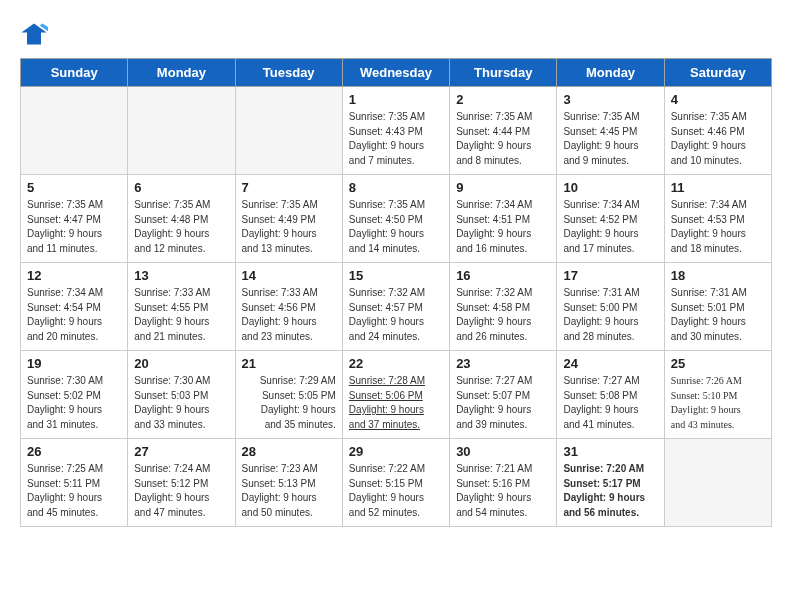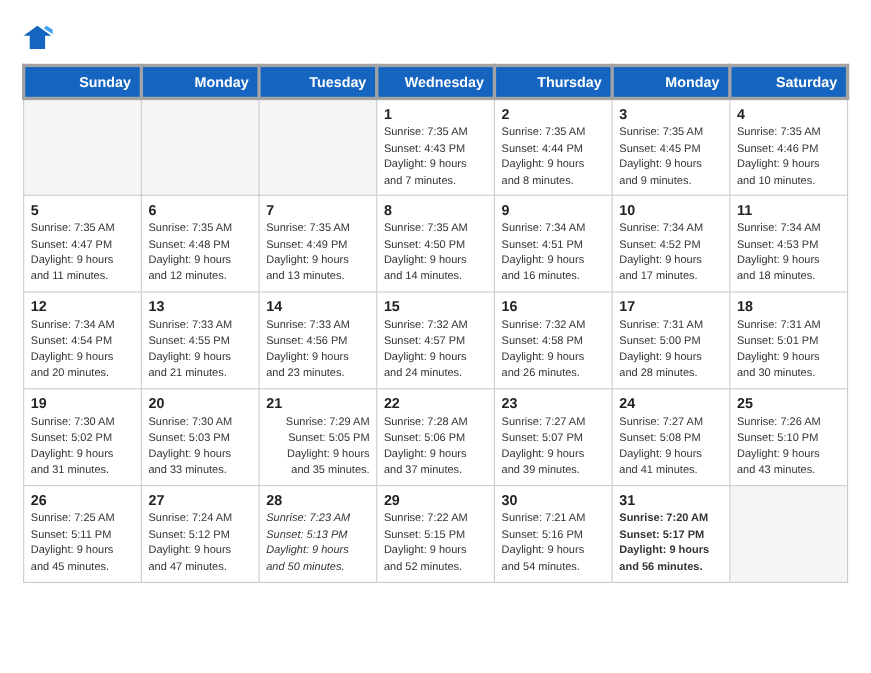--- a/index.html
+++ b/index.html
@@ -45,25 +45,25 @@
       color: #555;
     }
     table {
       width: 100%;
       border-collapse: collapse;
       table-layout: fixed;
     }
     th {
       background: #1565c0;
       color: #fff;
-      text-align: right;
+      text-align: center;
       padding: 6px 8px;
       font-size: 13px;
       font-weight: bold;
-      border: 3px solid #a3a3a3;
+      border: 1px solid #a3a3a3;
     }
     td {
       border: 1px solid #ccc;
       vertical-align: top;
       padding: 5px 6px;
       font-size: 11px;
       color: #333;
       height: 88px;
       background: #fff;
     }
@@ -269,42 +269,42 @@
         </td>
         <td>
           <div class="day-num">21</div>
           <div class="day-info" style="white-space: pre-line; text-align: right;">Sunrise: 7:29 AM
 Sunset: 5:05 PM
 Daylight: 9 hours
 and 35 minutes.</div>
         </td>
         <td>
           <div class="day-num">22</div>
-          <div class="day-info" style="white-space: pre-line;">Sunrise: 7:28 AM
+          <div class="day-info" style="white-space: pre-line; text-decoration: underline;">Sunrise: 7:28 AM
 Sunset: 5:06 PM
 Daylight: 9 hours
 and 37 minutes.</div>
         </td>
         <td>
           <div class="day-num">23</div>
           <div class="day-info" style="white-space: pre-line;">Sunrise: 7:27 AM
 Sunset: 5:07 PM
 Daylight: 9 hours
 and 39 minutes.</div>
         </td>
         <td>
           <div class="day-num">24</div>
           <div class="day-info" style="white-space: pre-line;">Sunrise: 7:27 AM
 Sunset: 5:08 PM
 Daylight: 9 hours
 and 41 minutes.</div>
         </td>
         <td>
           <div class="day-num">25</div>
-          <div class="day-info" style="white-space: pre-line;">Sunrise: 7:26 AM
+          <div class="day-info" style="white-space: pre-line; font-family: Liberation Serif, serif;">Sunrise: 7:26 AM
 Sunset: 5:10 PM
 Daylight: 9 hours
 and 43 minutes.</div>
         </td>
       </tr>
       <tr>
         <td>
           <div class="day-num">26</div>
           <div class="day-info" style="white-space: pre-line;">Sunrise: 7:25 AM
 Sunset: 5:11 PM
@@ -313,21 +313,21 @@
         </td>
         <td>
           <div class="day-num">27</div>
           <div class="day-info" style="white-space: pre-line;">Sunrise: 7:24 AM
 Sunset: 5:12 PM
 Daylight: 9 hours
 and 47 minutes.</div>
         </td>
         <td>
           <div class="day-num">28</div>
-          <div class="day-info" style="white-space: pre-line; font-style: italic;">Sunrise: 7:23 AM
+          <div class="day-info" style="white-space: pre-line;">Sunrise: 7:23 AM
 Sunset: 5:13 PM
 Daylight: 9 hours
 and 50 minutes.</div>
         </td>
         <td>
           <div class="day-num">29</div>
           <div class="day-info" style="white-space: pre-line;">Sunrise: 7:22 AM
 Sunset: 5:15 PM
 Daylight: 9 hours
 and 52 minutes.</div>

